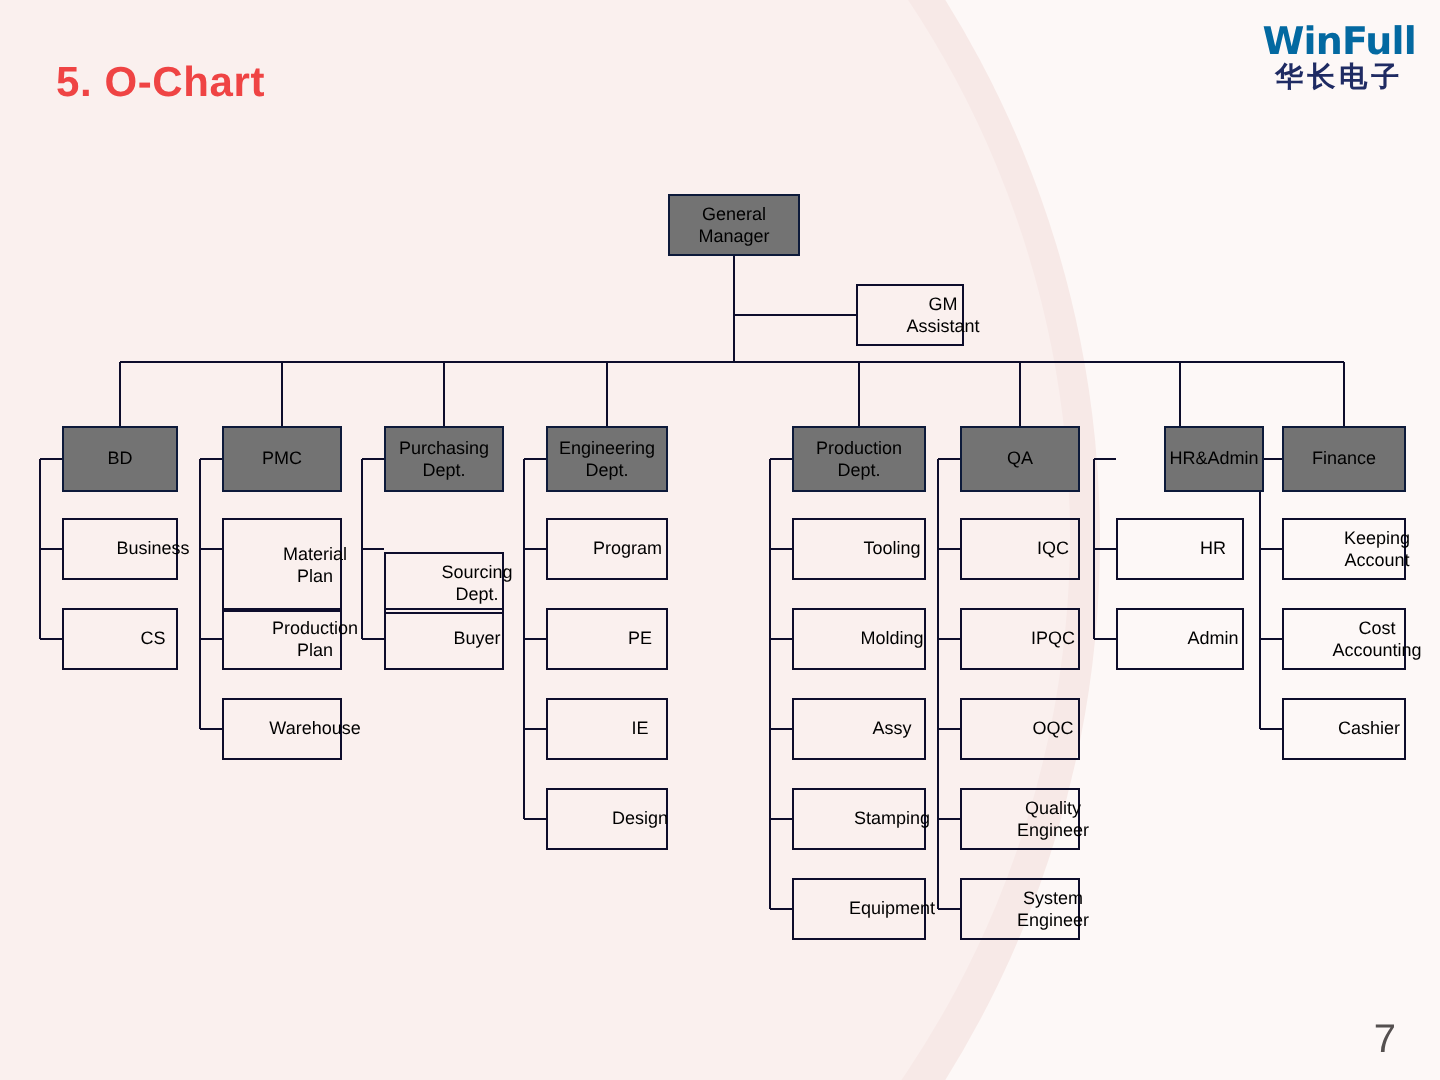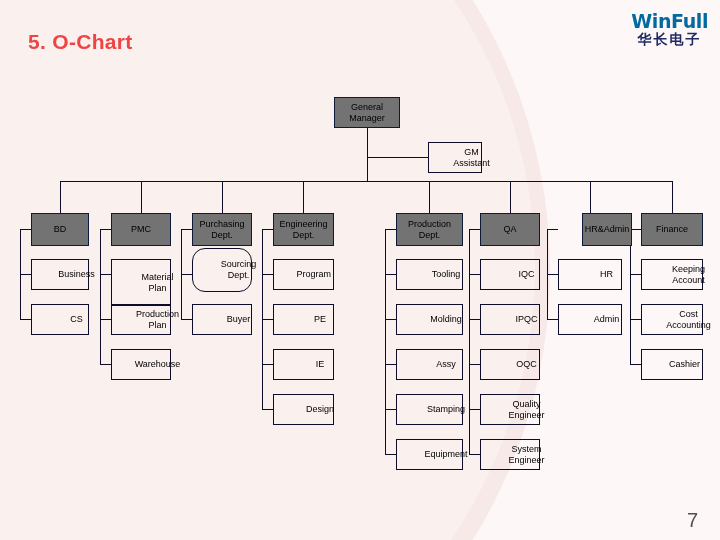--- a/index.html
+++ b/index.html
@@ -241,21 +241,21 @@
     </div>
     <div class="node level-sub" style="left: 111px; top: 259px; width: 60px; height: 47px;">
       <span>Material Plan</span>
     </div>
     <div class="node level-sub" style="left: 111px; top: 304px; width: 60px; height: 31px;">
       <span>Production Plan</span>
     </div>
     <div class="node level-sub" style="left: 111px; top: 349px; width: 60px; height: 31px;">
       <span>Warehouse</span>
     </div>
-    <div class="node level-sub" style="left: 192px; top: 248px; width: 60px; height: 44px; border-radius: 13px;">
+    <div class="node level-sub" style="left: 192px; top: 276px; width: 60px; height: 31px;">
       <span>Sourcing Dept.</span>
     </div>
     <div class="node level-sub" style="left: 192px; top: 304px; width: 60px; height: 31px;">
       <span>Buyer</span>
     </div>
     <div class="node level-sub" style="left: 273px; top: 259px; width: 61px; height: 31px; justify-content: flex-end;">
       <span>Program</span>
     </div>
     <div class="node level-sub" style="left: 273px; top: 304px; width: 61px; height: 31px;">
       <span>PE</span>

